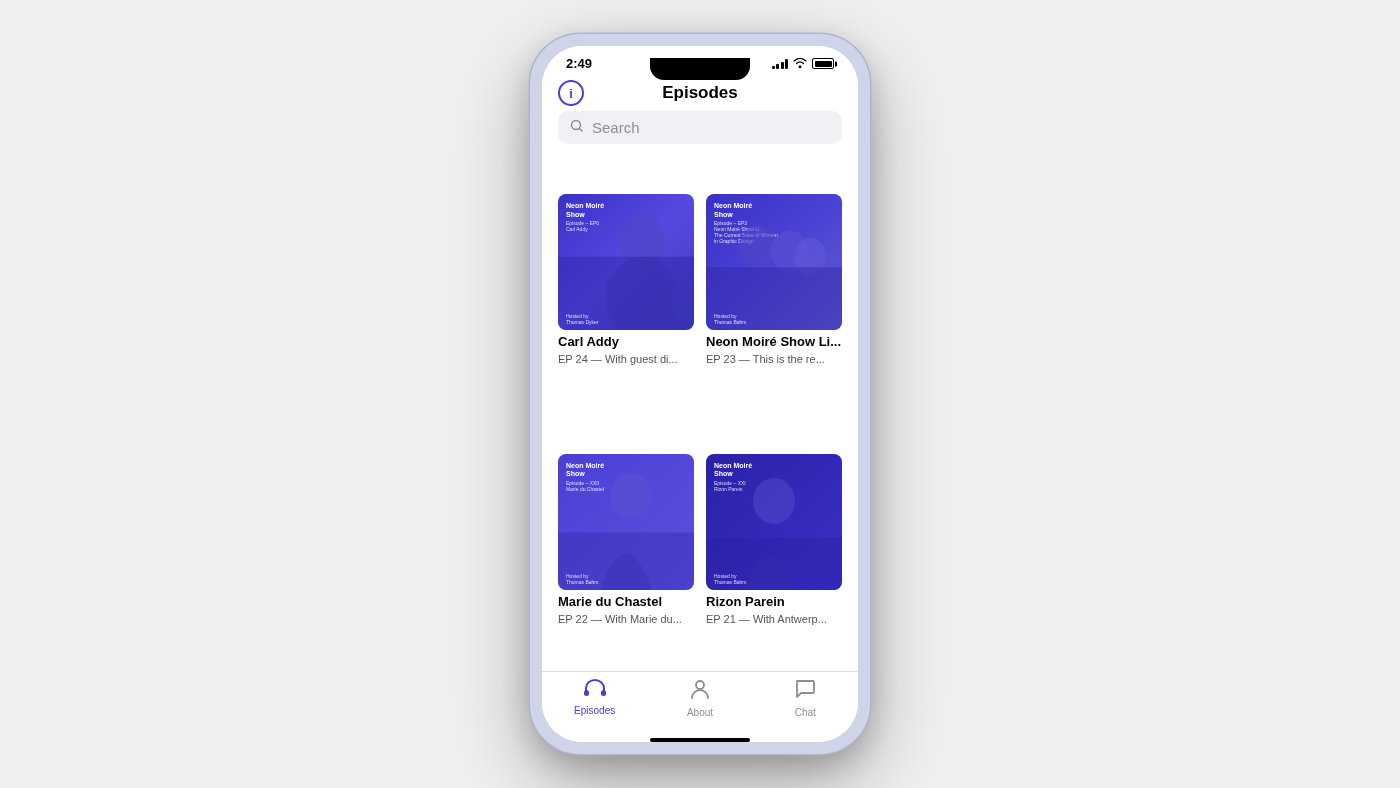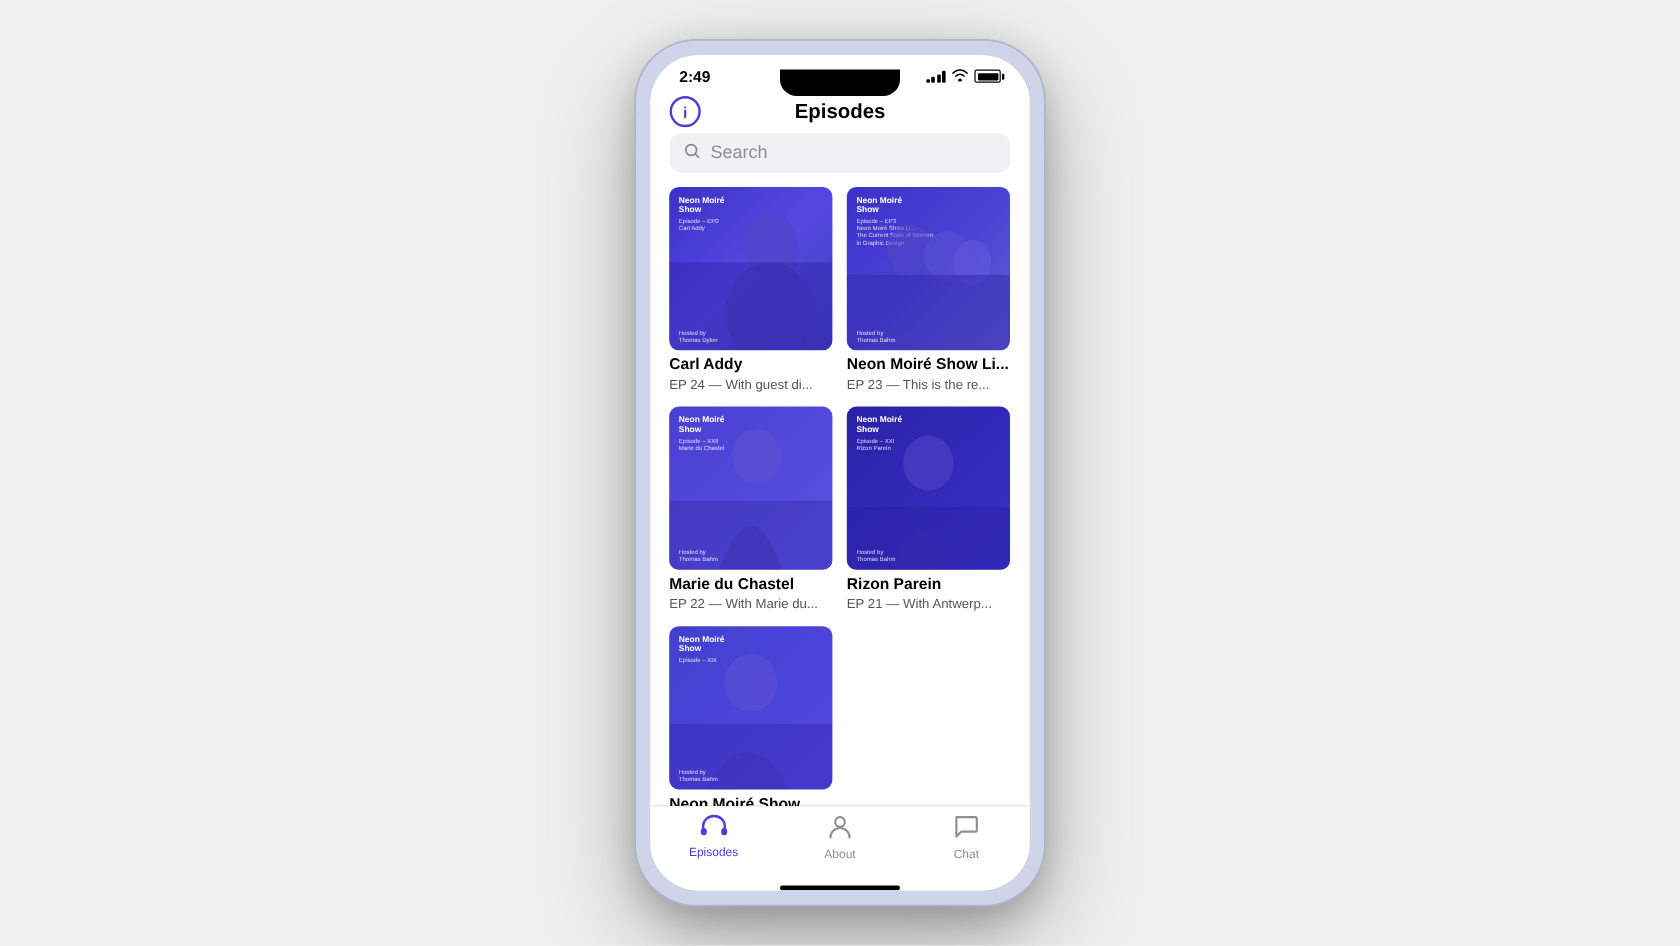--- a/index.html
+++ b/index.html
@@ -436,36 +436,20 @@
                 <path d="M35 130 Q60 65 85 130 Z" fill="rgba(60,50,180,0.6)"></path>
                 <rect x="0" y="80" width="130" height="50" fill="rgba(40,30,160,0.4)"></rect>
               </svg>
               <div class="ep-host">Hosted by<br>Thomas Bahm</div>
             </div>
             <span class="episode-name">Rizon Parein</span>
             <span class="episode-sub">EP 21 — With Antwerp...</span>
           </div>
 
 
-          <div class="episode-item">
-            <div class="episode-thumbnail ep-bg-6">
-              <div class="ep-overlay">
-                <span class="ep-show-title">Neon Moiré<br>Show</span>
-                <span class="ep-meta">Episode – XIX</span>
-              </div>
-              <svg class="person-svg" viewBox="0 0 130 130" xmlns="http://www.w3.org/2000/svg">
-                <ellipse cx="65" cy="45" rx="21" ry="23" fill="rgba(90,80,210,0.65)"></ellipse>
-                <path d="M30 130 Q62 70 95 130 Z" fill="rgba(70,60,195,0.6)"></path>
-                <rect x="0" y="78" width="130" height="52" fill="rgba(50,40,175,0.45)"></rect>
-              </svg>
-              <div class="ep-host">Hosted by<br>Thomas Bahm</div>
-            </div>
-            <span class="episode-name">Neon Moiré Show</span>
-
-          </div>
 
         </div>
 
         <div class="tab-bar">
           <div class="tab-item tab-active">
             <span class="tab-icon">
               <svg width="24" height="20" viewBox="0 0 24 20" fill="none">
                 <path d="M3 12.5V10C3 5.58 7.03 2 12 2s9 3.58 9 8.5v2" stroke="#4A3FD4" stroke-width="2" stroke-linecap="round"></path>
                 <rect x="1" y="12" width="5" height="6" rx="2.5" fill="#4A3FD4"></rect>
                 <rect x="18" y="12" width="5" height="6" rx="2.5" fill="#4A3FD4"></rect>

